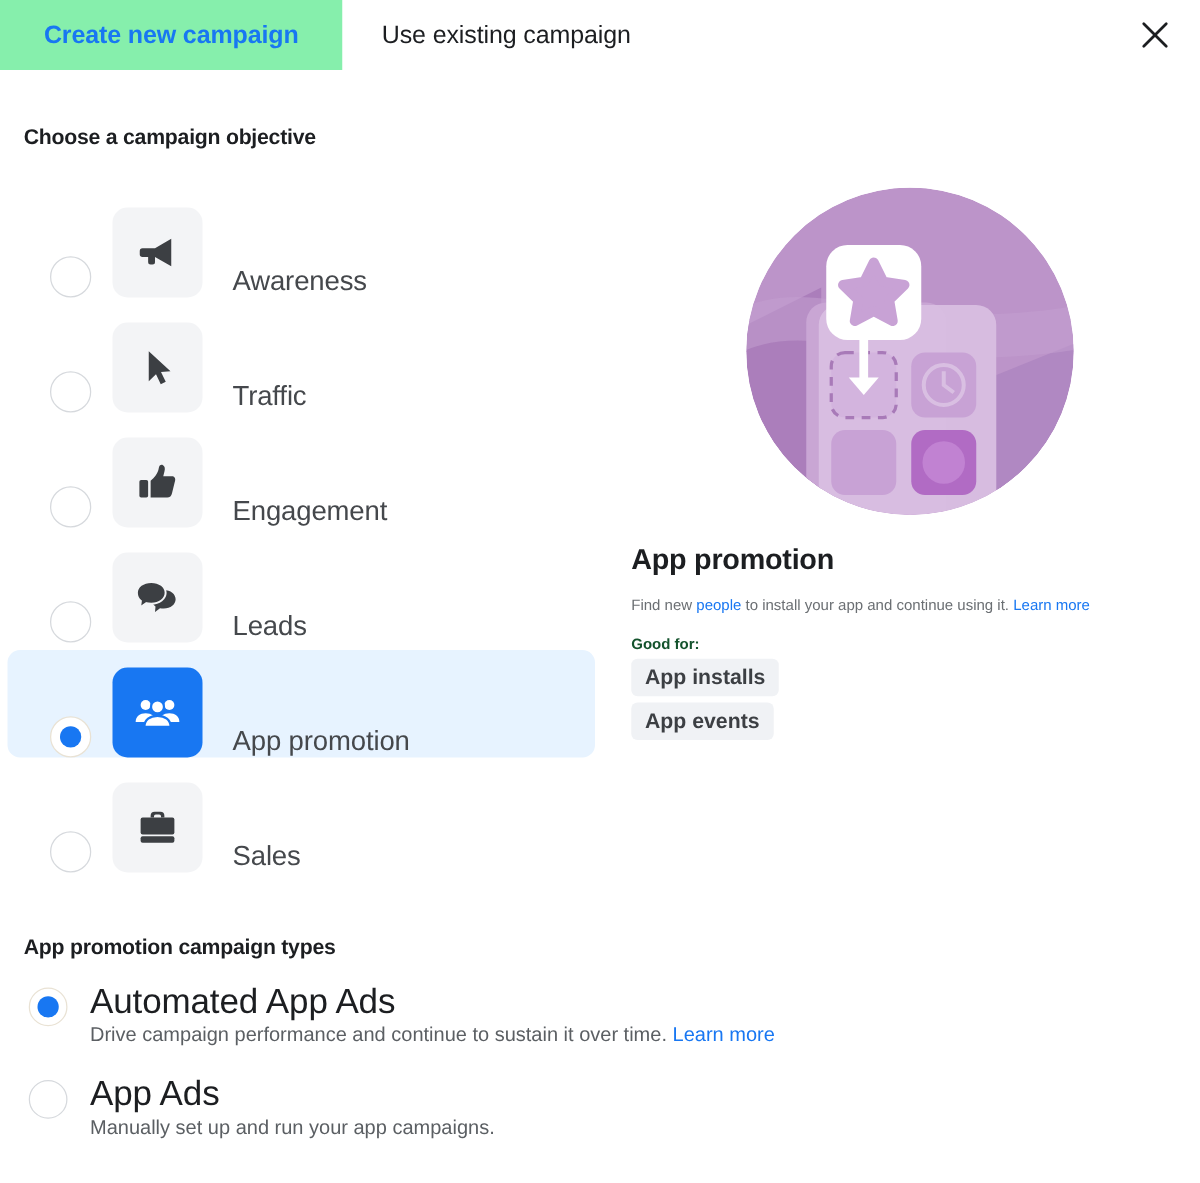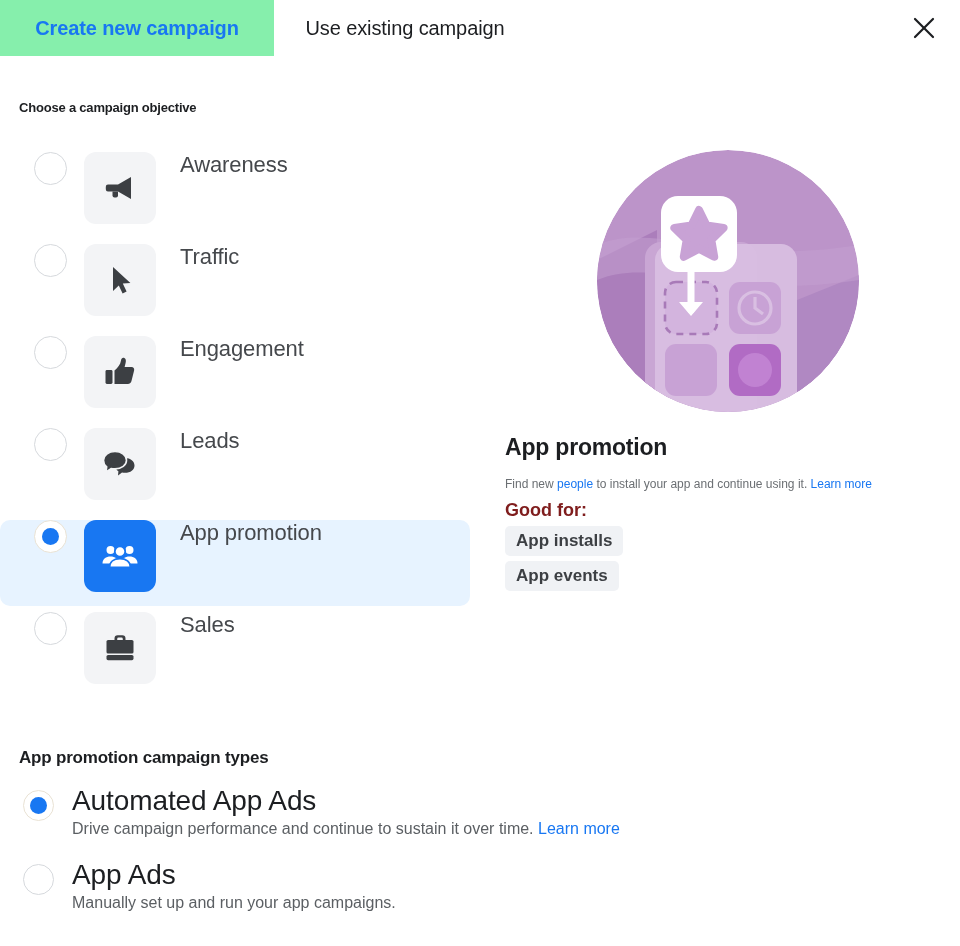--- a/index.html
+++ b/index.html
@@ -59,45 +59,46 @@
     display: flex;
     align-items: center;
     justify-content: center;
     cursor: pointer;
     border-radius: 50%;
   }
 
   
   .section-heading {
     position: absolute;
-    font-size: 13px;
+    font-size: 17px;
     font-weight: bold;
     color: #1c1e21;
     letter-spacing: -0.2px;
   }
   #objective-heading { left: 19px; top: 100px; }
   #types-heading { left: 19px; top: 748px; font-size: 17px; }
 
   
   .objective-list {
     position: absolute;
     left: 0;
     top: 152px;
     width: 480px;
   }
   .objective-row {
     position: relative;
     height: 86px;
     margin-bottom: 6px;
     display: flex;
-    align-items: flex-start;
+    align-items: flex-end;
     border-radius: 10px;
     cursor: pointer;
     padding-left: 15px;
     width: 470px;
+    margin-left: 6px;
   }
   .objective-row.selected {
     background: #e7f3ff;
   }
   .radio {
     width: 33px;
     height: 33px;
     border-radius: 50%;
     border: 1.6px solid #d6d9dd;
     background: #ffffff;
@@ -168,24 +169,24 @@
     font-size: 12px;
     line-height: 31px;
     color: #6b6f73;
     width: 410px;
   }
   .detail-desc .lnk {
     color: #1877f2;
     cursor: pointer;
   }
   .good-for {
-    margin-top: 0;
-    font-size: 18px;
+    margin-top: 8px;
+    font-size: 12px;
     font-weight: bold;
-    color: #7f1d1d;
+    color: #14532d;
   }
   .pill {
     display: inline-block;
     margin-top: 5px;
     padding: 5px 11px;
     border-radius: 5px;
     background: #f0f2f5;
     font-size: 17px;
     font-weight: bold;
     color: #3c3f43;

